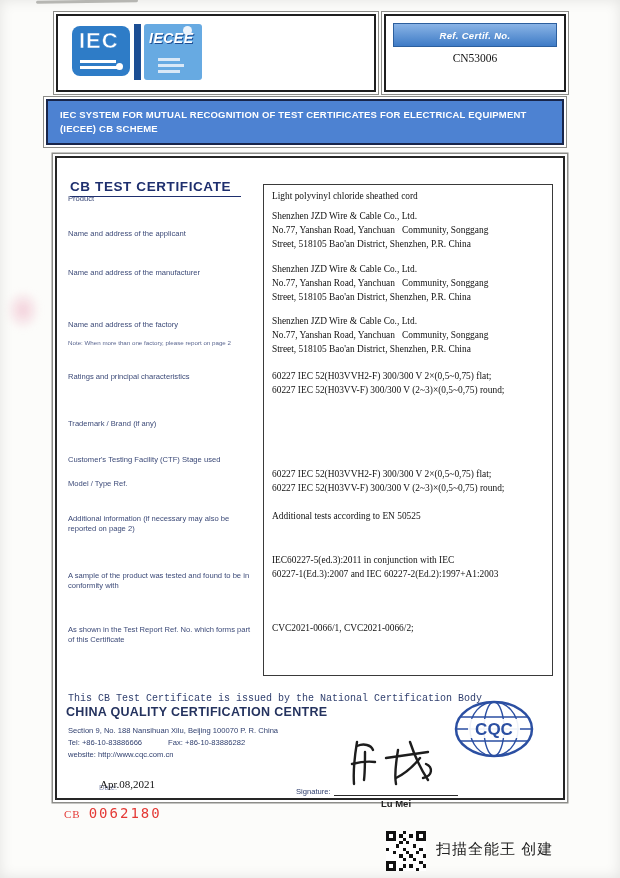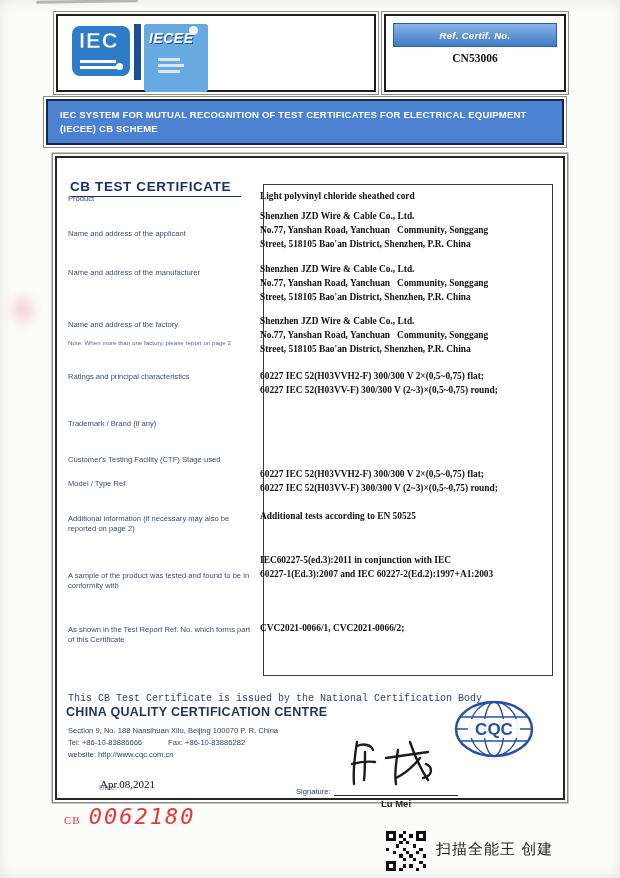--- a/index.html
+++ b/index.html
@@ -19,71 +19,71 @@
   .hdr-logos{left:56px;width:316px;}
   .hdr-ref{left:384px;width:178px;}
   .iec-sq{left:14px;top:10px;width:58px;height:50px;background:#2e7cc7;border-radius:8px;
           color:#fff;}
   .iec-txt{position:absolute;left:7px;top:2px;font-size:22px;font-weight:bold;letter-spacing:1px;
            color:#fff;-webkit-text-stroke:.5px #2e7cc7;}
   .iec-bar1{position:absolute;left:8px;top:34px;width:36px;height:3px;background:#fff;}
   .iec-bar2{position:absolute;left:8px;top:40px;width:40px;height:3px;background:#fff;}
   .iec-dot{position:absolute;left:44px;top:37px;width:7px;height:7px;border-radius:50%;background:#fff;}
   .iec-strip{left:76px;top:8px;width:7px;height:56px;background:#1c4e94;}
-  .iecee-sq{left:86px;top:8px;width:58px;height:68px;background:#67aae2;border-radius:3px;padding-left:6px;}
+  .iecee-sq{left:86px;top:8px;width:58px;height:56px;background:#67aae2;border-radius:3px;}
   .iecee-txt{position:absolute;left:5px;top:6px;font-size:14px;font-weight:bold;font-style:italic;
              color:#fff;text-shadow:1px 1px 0 #1c4e94;letter-spacing:.5px;}
   .iecee-head{position:absolute;right:10px;top:2px;width:9px;height:9px;border-radius:50%;background:#eef4fb;}
   .iecee-l1,.iecee-l2,.iecee-l3{position:absolute;left:14px;height:3px;background:#d9e8f7;}
   .iecee-l1{top:34px;width:22px;}
   .iecee-l2{top:40px;width:26px;}
   .iecee-l3{top:46px;width:22px;}
   .ref-bar{position:absolute;left:7px;top:7px;right:7px;height:22px;
            background:linear-gradient(#8ab4e6,#3e7bc6);border:1px solid #2c5f9e;
            color:#fff;font-size:9.5px;font-weight:bold;font-style:italic;
            display:flex;align-items:center;justify-content:center;letter-spacing:.3px;}
   .ref-val{position:absolute;left:7px;top:36px;right:7px;text-align:center;
-           font-family:"Liberation Serif",serif;font-weight:bold;font-size:11.5px;color:#111;}
+           font-family:"Liberation Serif",serif;font-weight:normal;font-size:11.5px;color:#111;}
 
   
   .banner{left:46px;top:99px;width:518px;height:46px;background:#4d82d2;border:2.5px solid #18254a;
           box-shadow:0 0 0 2px #fff,0 0 0 3px #8c8c88;
           color:#fff;font-size:9.5px;font-weight:bold;letter-spacing:.2px;
           padding:7px 0 0 12px;white-space:pre-line;line-height:1.5;box-sizing:border-box;}
 
   
   .frame{left:55px;top:156px;width:510px;height:644px;background:#fff;border:2.5px solid #262626;
          box-shadow:0 0 0 2px #fff,0 0 0 3.5px #8c8c88;box-sizing:border-box;}
   .cert-title{left:70px;top:163px;font-size:13.5px;font-weight:bold;letter-spacing:.6px;color:#1e2f6e;
               border-bottom:1.5px solid #1e2f6e;padding:0 10px 2px 0;margin-top:16px;}
   .vbox{left:263px;top:184px;width:290px;height:492px;border:1.3px solid #3a3a3a;background:#fff;box-sizing:border-box;}
 
   .lbl{left:68px;width:188px;font-size:7.6px;color:#3c4a78;line-height:1.35;}
   .note{left:68px;width:190px;font-size:6.2px;color:#5a6690;}
-  .val{left:260px;width:274px;font-family:"Liberation Serif",serif;font-weight:700;font-size:9.4px;
+  .val{left:272px;width:274px;font-family:"Liberation Serif",serif;font-weight:400;font-size:9.4px;
        color:#111;line-height:14px;white-space:pre-wrap;}
 
   
   .issued{left:68px;top:693px;font-size:10px;color:#31406f;font-family:Liberation Mono, monospace;}
   .ncb{left:66px;top:705px;font-size:12.5px;font-weight:bold;letter-spacing:.3px;color:#25335f;}
   .ncb-line{left:68px;font-size:7.6px;color:#31406f;}
   .tel{top:738px;} .addr{top:726px;} .web{top:750px;}
   .telspan{margin-right:26px;}
   .cqc{left:452px;top:698px;}
   .date-lbl{left:68px;top:783px;font-size:7.6px;color:#8a93b5;padding-left:31px;}
   .date-val{left:100px;top:778px;font-family:"Liberation Serif",serif;font-weight:normal;font-size:11px;color:#111;}
   .sig-lbl{left:296px;top:787px;font-size:7.6px;color:#31406f;}
   .sig-svg{left:338px;top:736px;}
   .sig-line{left:334px;top:795px;width:124px;border-top:1.6px solid #2a2a2a;}
   .sig-name{left:334px;top:798px;width:124px;text-align:center;font-size:9.5px;font-weight:bold;color:#222;}
 
   
   .cbrow{left:64px;top:804px;color:#e43935;}
   .cb-pre{font-family:"Liberation Serif",serif;font-size:11px;letter-spacing:1px;margin-right:8px;}
-  .cb-num{font-family:"DejaVu Sans Mono",monospace;font-size:22px;letter-spacing:2px;font-style:italic;}
+  .cb-num{font-family:"DejaVu Sans Mono",monospace;font-size:14px;letter-spacing:2px;}
   .qr{left:386px;top:831px;}
   .wm{left:436px;top:840px;font-size:15px;color:#222;letter-spacing:1px;}
 </style>
 </head>
 <body>
 
 <div id="page">
 
   <div class="abs streak"></div>
   <div class="abs smudge"></div>

